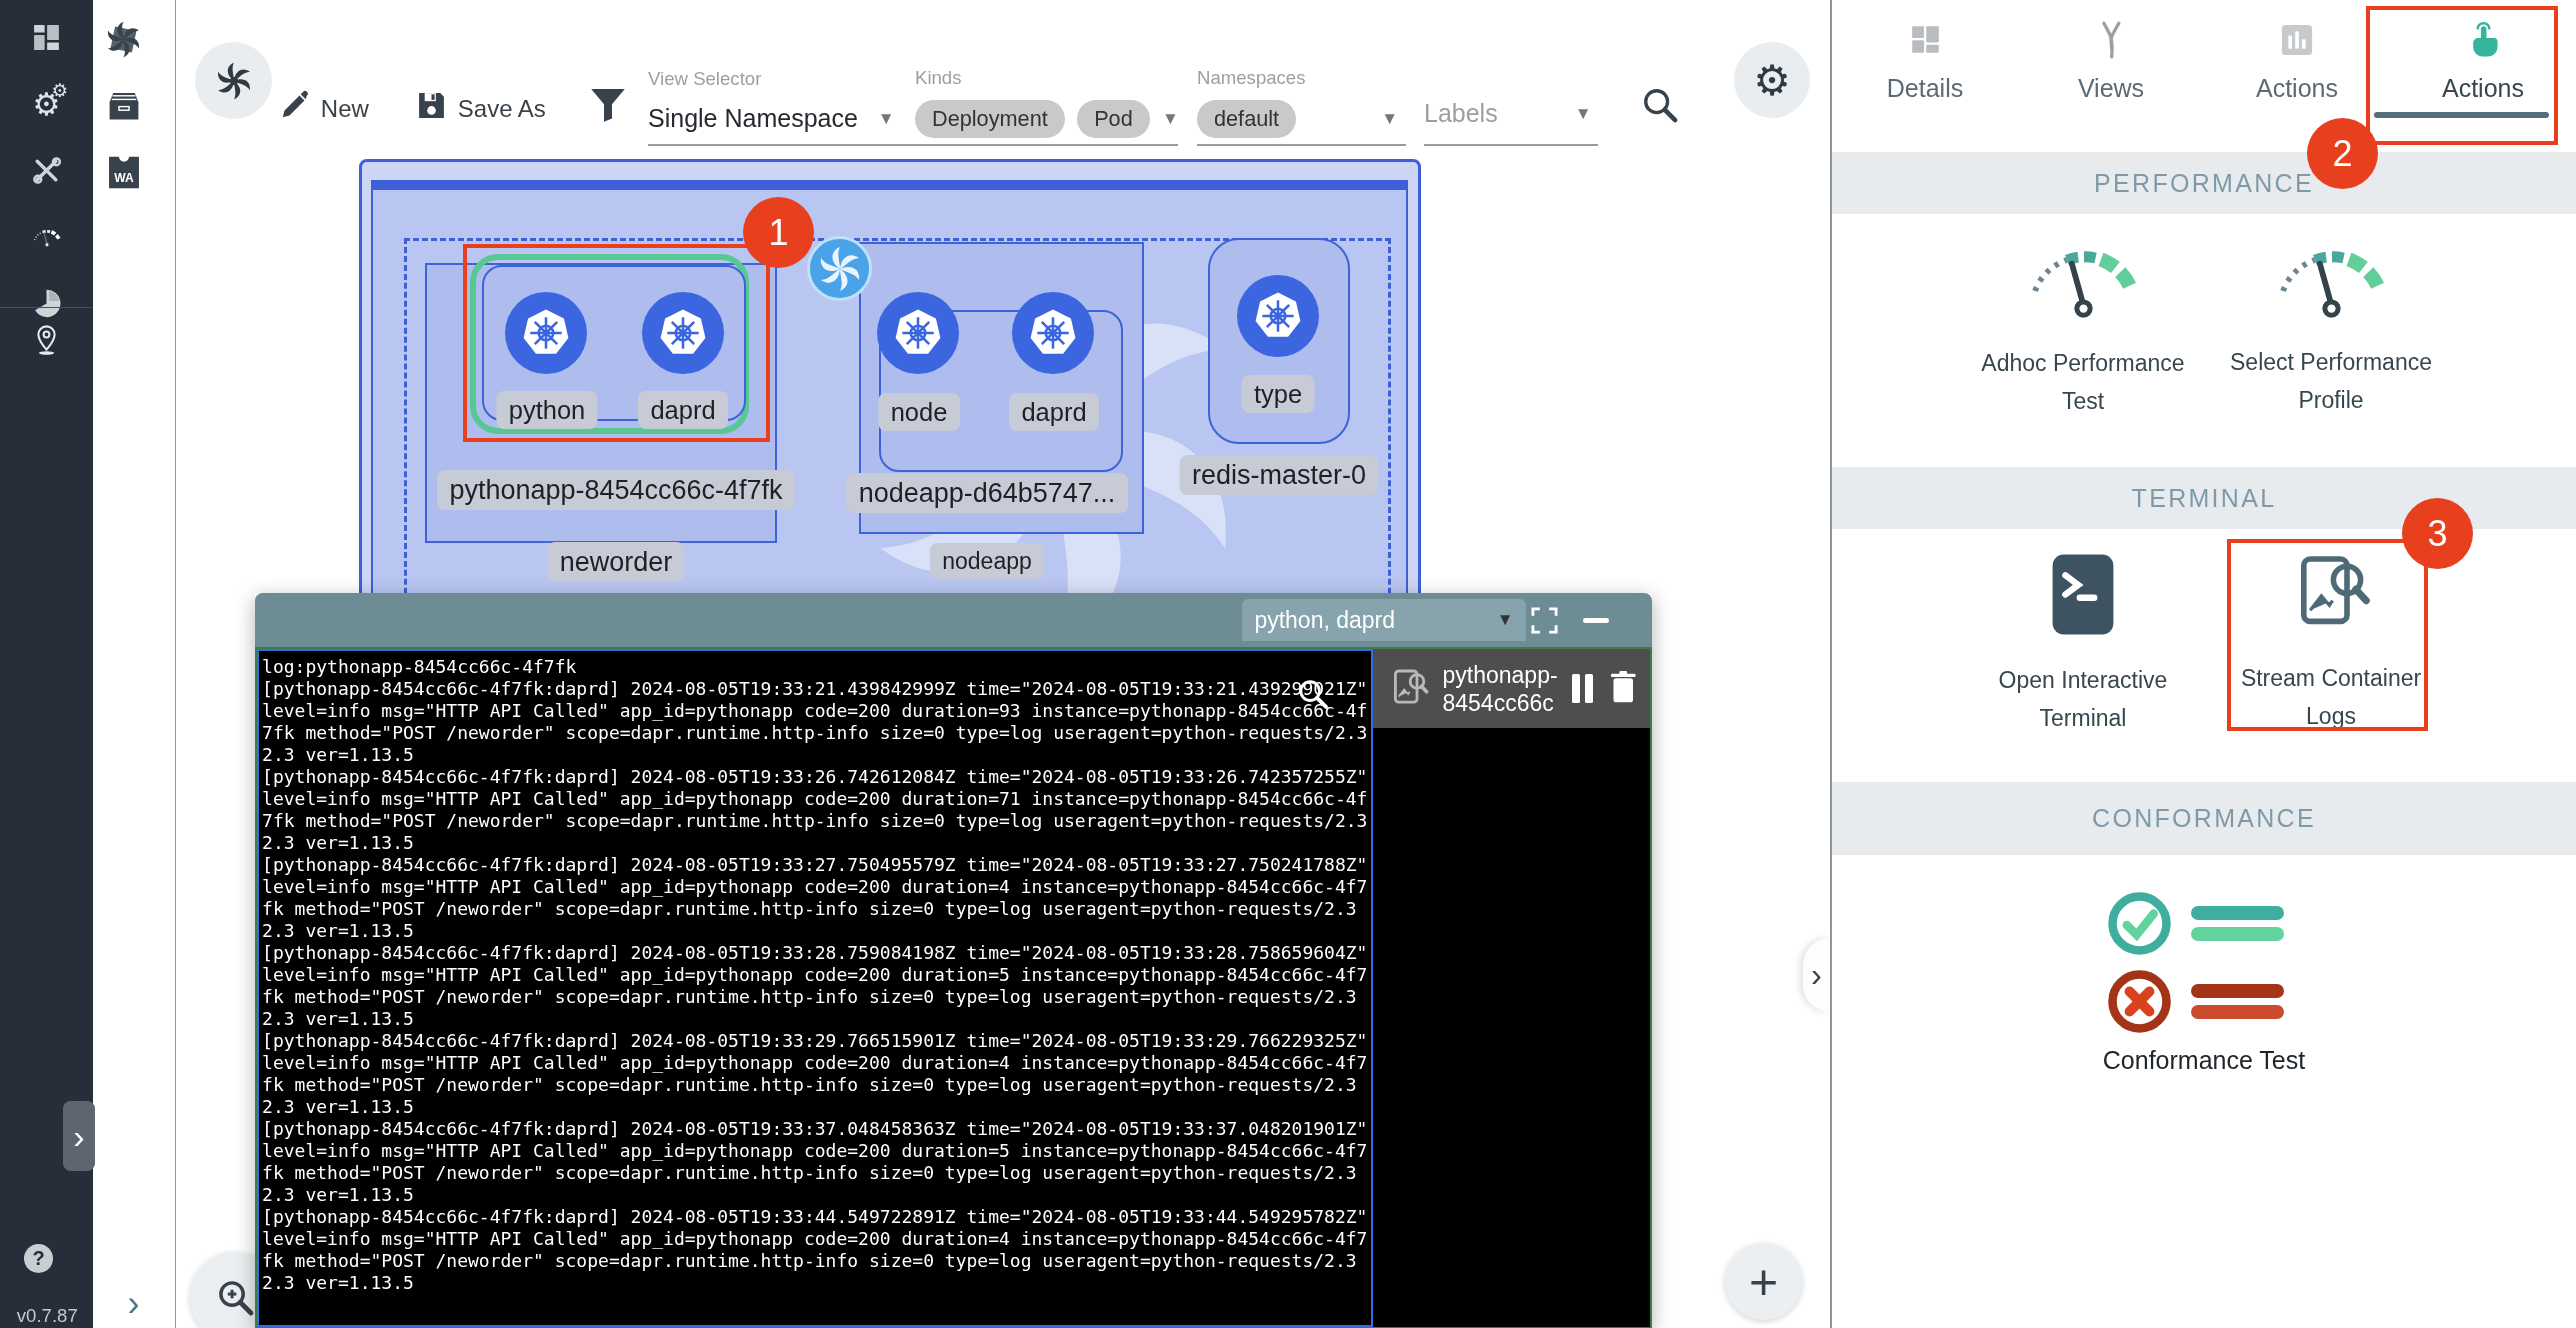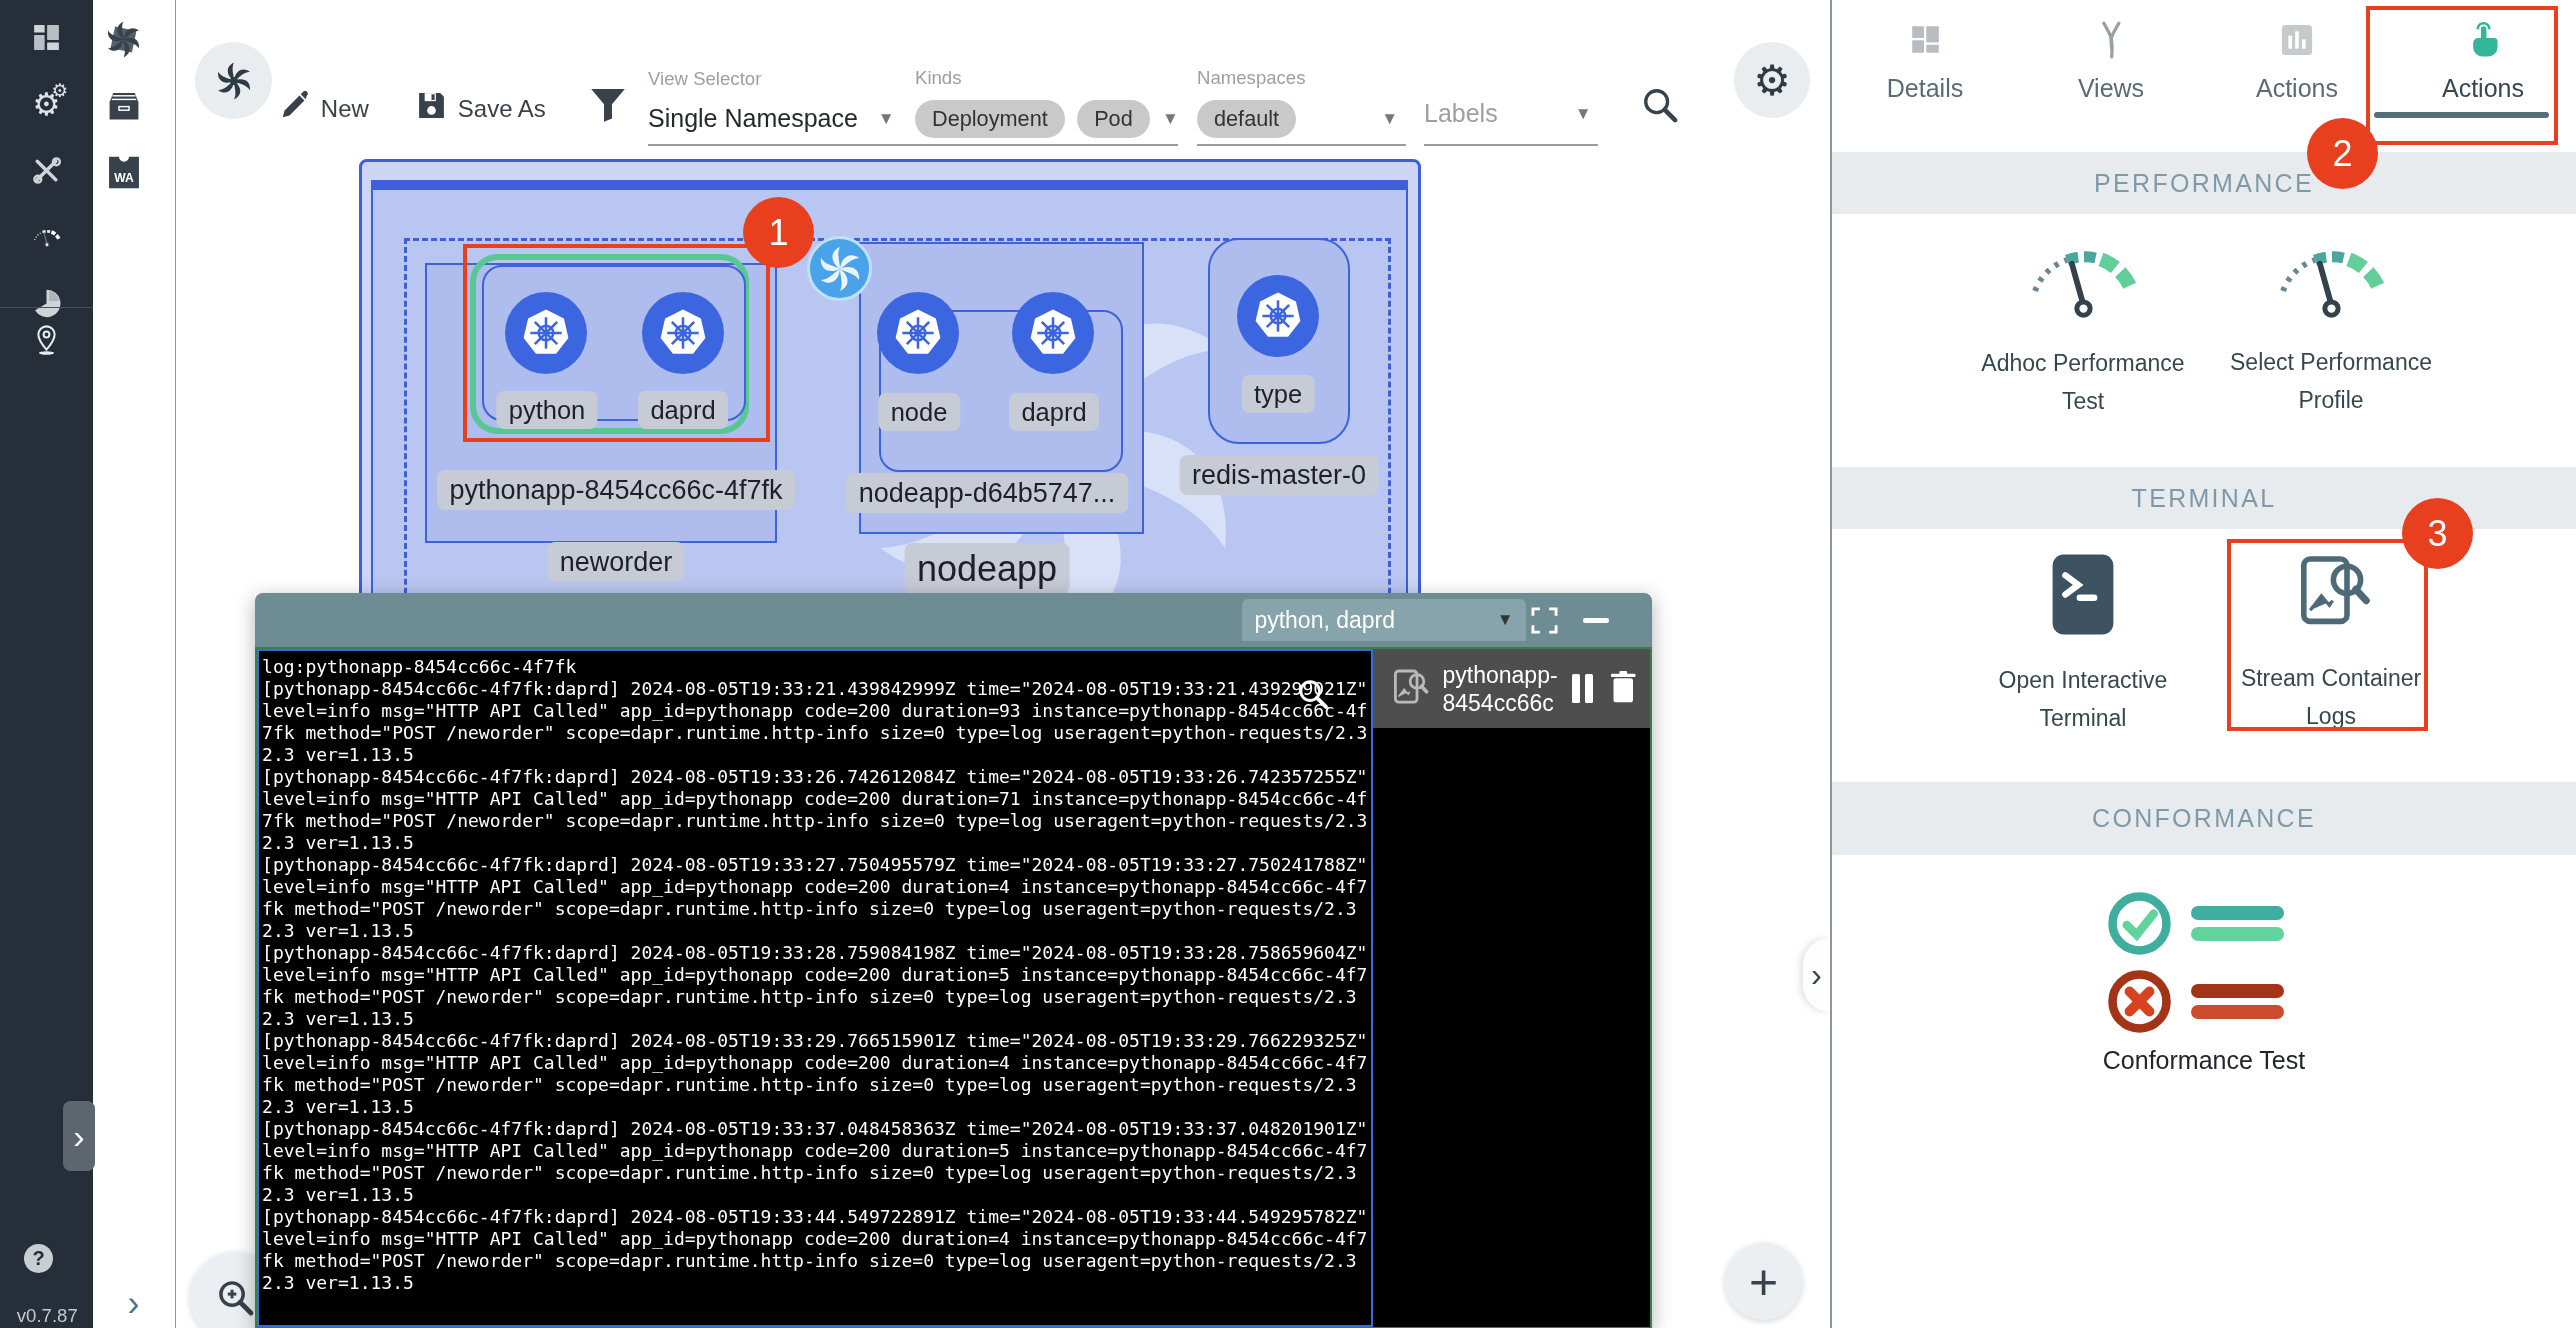--- a/index.html
+++ b/index.html
@@ -306,21 +306,21 @@
       </svg>
     </div>
   <div class="k8s-circle" style="left:1012px; top:292px;">
       <svg width="56" height="56" viewBox="0 0 100 100">
         <use href="#k8slogo"></use>
       </svg>
     </div>
   <div class="node-chip" style="left:919px; top:393px;">node</div>
   <div class="node-chip" style="left:1054px; top:393px;">daprd</div>
   <div class="node-chip" style="left:987px; top:473px; font-size:27px;">nodeapp-d64b5747...</div>
-  <div class="node-chip" style="left:987px; top:543px; font-size:36px;">nodeapp</div>
+  <div class="node-chip" style="left:987px; top:543px; font-size:23px;">nodeapp</div>
 
   <div class="podbox" style="left:1208px; top:238px; width:142px; height:206px; border-radius:31px;"></div>
   <div class="k8s-circle" style="left:1237px; top:275px;">
       <svg width="56" height="56" viewBox="0 0 100 100">
         <use href="#k8slogo"></use>
       </svg>
     </div>
   <div class="node-chip" style="left:1278px; top:375px;">type</div>
   <div class="node-chip" style="left:1279px; top:455px; font-size:27px;">redis-master-0</div>
 

